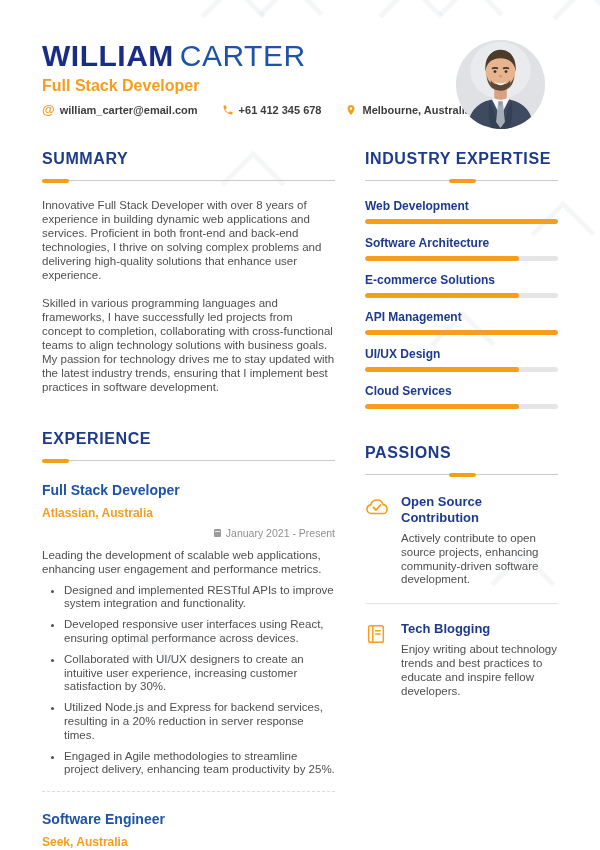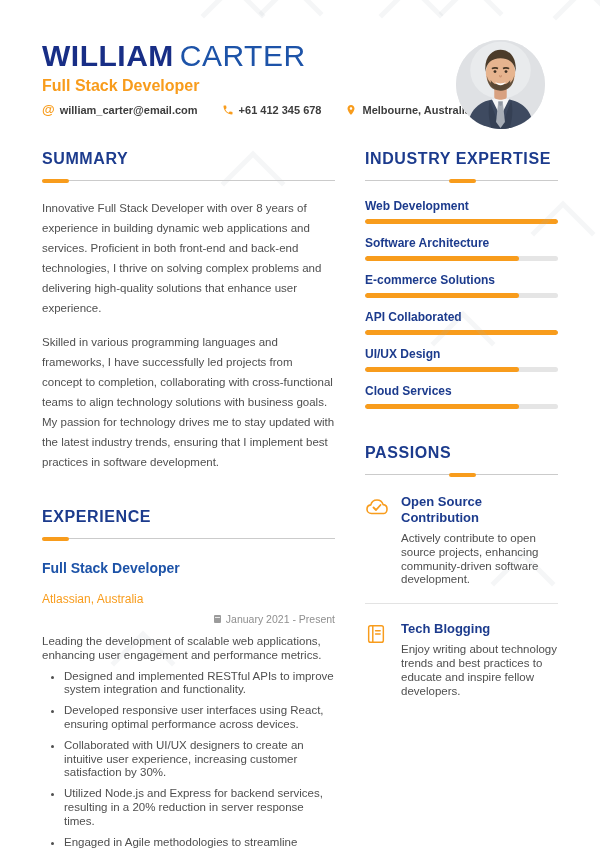--- a/index.html
+++ b/index.html
@@ -29,27 +29,27 @@
   .col-right { flex:1; min-width:0; }
 
   .sec-heading { font-size:16px; font-weight:800; letter-spacing:0.6px; color:#1c3b8d; }
   .sec-heading.center { text-align:left; }
   .rule { position:relative; height:4px; margin-top:11px; }
   .rule .line { position:absolute; left:0; right:0; top:1px; height:1px; background:#cbcbcb; }
   .rule .accent { position:absolute; top:0; height:4px; width:27px; background:#f89c1c; border-radius:2px; }
   .rule.left-accent .accent { left:0; }
   .rule.center-accent .accent { left:50%; margin-left:-13px; }
 
-  .para { margin-top:15px; font-size:11.5px; line-height:20px; color:#4f4f4f; }
+  .para { margin-top:15px; font-size:11.5px; line-height:14px; color:#4f4f4f; }
 
   
   .experience-sec { margin-top:36px; }
   .job { margin-top:19px; }
   .job-role { font-size:14px; font-weight:800; color:#1d53a8; }
-  .job-company { margin-top:16px; font-size:12px; font-weight:400; color:#f89c1c; }
+  .job-company { margin-top:8px; font-size:12px; font-weight:700; color:#f89c1c; }
   .job-dates { display:flex; align-items:center; gap:5px; margin-top:7px; font-size:10.5px; color:#8f8f8f;justify-content:flex-end; }
   .cal { width:7px; height:8px; background:#9b9b9b; border-radius:1px; position:relative; }
   .cal::after { content:""; position:absolute; left:1px; right:1px; top:2px; height:1px; background:#e9e9e9; }
   .job-desc { margin-top:10px; font-size:11.5px; line-height:13.8px; color:#4f4f4f; }
   .job-bullets { margin:7px 0 0 22px; }
   .job-bullets li { font-size:11.5px; line-height:13.8px; color:#4f4f4f; margin-bottom:7px; }
   .job-divider { border:none; border-top:1.5px dashed #dcdcdc; margin-top:14px; }
 
   
   .skills { margin-top:16px; }
@@ -218,21 +218,21 @@
                 <div class="skill-fill" style="width: 80%;"></div>
               </div>
           </div>
           <div class="skill">
             <div class="skill-label">E-commerce Solutions</div>
             <div class="skill-track">
                 <div class="skill-fill" style="width: 80%;"></div>
               </div>
           </div>
           <div class="skill">
-            <div class="skill-label">API Collaborated</div>
+            <div class="skill-label">API Management</div>
             <div class="skill-track">
                 <div class="skill-fill" style="width: 100%;"></div>
               </div>
           </div>
           <div class="skill">
             <div class="skill-label">UI/UX Design</div>
             <div class="skill-track">
                 <div class="skill-fill" style="width: 80%;"></div>
               </div>
           </div>

